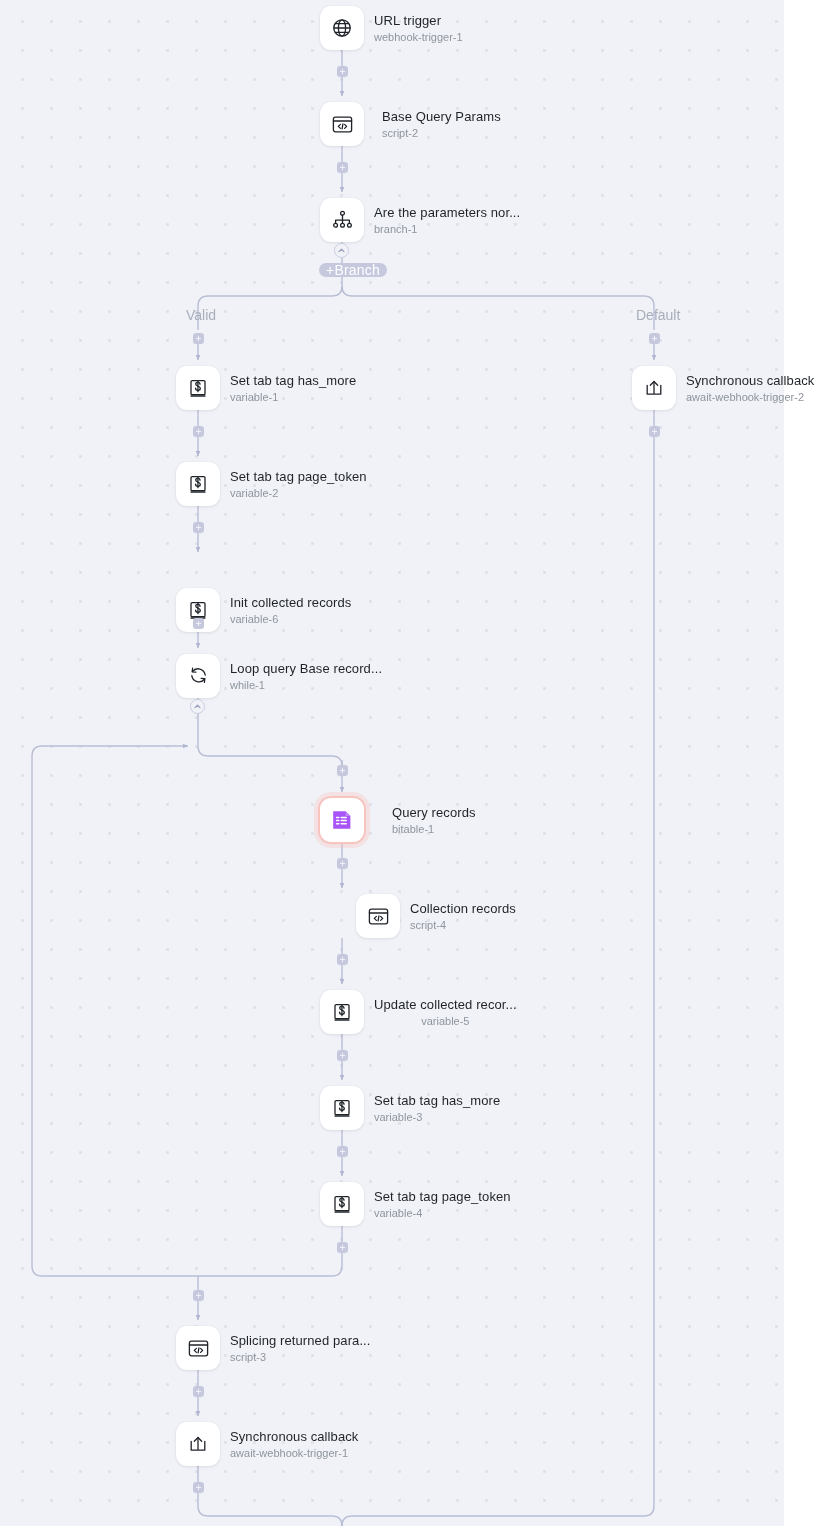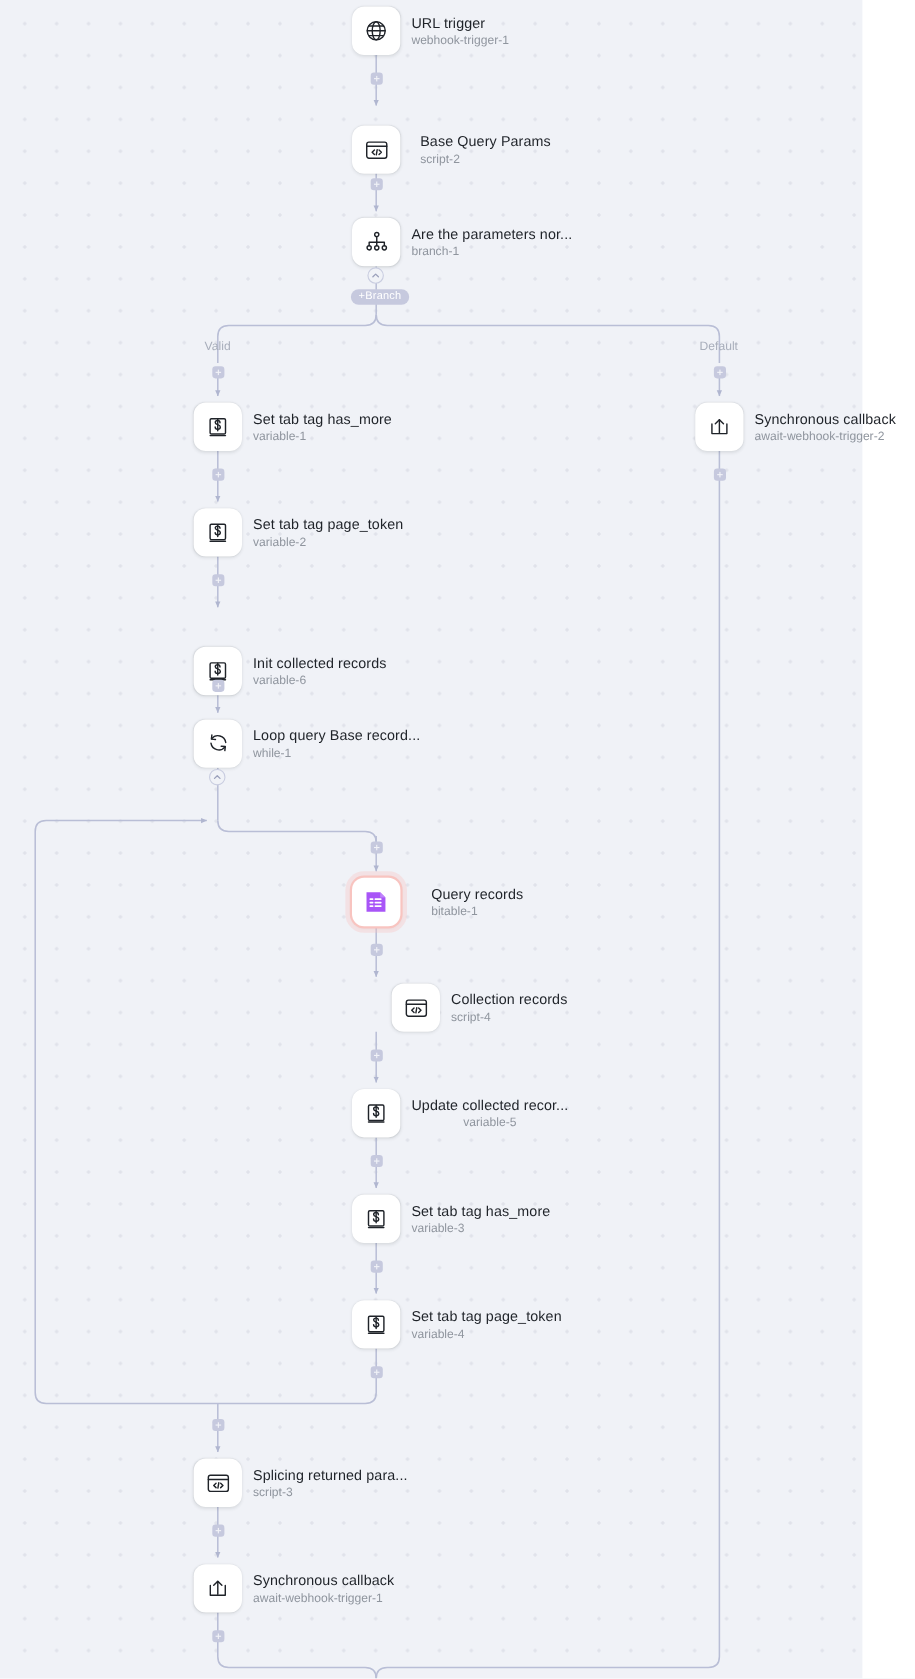--- a/index.html
+++ b/index.html
@@ -104,30 +104,30 @@
   .collapse-toggle svg { display: block; }
 
   
   .branch-pill {
     position: absolute;
     height: 14px;
     padding: 0 7px;
     border-radius: 7px;
     background: #c6c9de;
     color: #ffffff;
-    font-size: 10px;
+    font-size: 14px;
     line-height: 14px;
     letter-spacing: 0.2px;
     white-space: nowrap;
   }
 
   
   .edge-label {
     position: absolute;
-    font-size: 11px;
+    font-size: 14px;
     line-height: 12px;
     color: #a8aebb;
     white-space: nowrap;
   }
 </style>
 </head>
 <body>
 
 <div id="canvas">
 
@@ -191,21 +191,21 @@
         <ellipse cx="11" cy="11" rx="3.6" ry="8.2" stroke="#1f2329" stroke-width="1.3" fill="none" stroke-linecap="round" stroke-linejoin="round"></ellipse>
         <path d="M3 11h16M4.2 6.6h13.6M4.2 15.4h13.6" stroke="#1f2329" stroke-width="1.3" fill="none" stroke-linecap="round" stroke-linejoin="round"></path>
       </svg>
           </span>
      </div>
      <div class="node-text">
        <div class="node-title">URL trigger</div>
        <div class="node-sub">webhook-trigger-1</div>
      </div>
       </div>
-      <div class="node" style="left: 320px; top: 114px; gap: 18px;">
+      <div class="node" style="left: 320px; top: 102px; gap: 18px;">
         <div class="node-box">
        <span>
             <svg width="23" height="23" viewBox="0 0 23 23">
         <rect x="2.4" y="4.2" width="18.2" height="14.6" rx="2" stroke="#1f2329" stroke-width="1.3" fill="none" stroke-linecap="round" stroke-linejoin="round"></rect>
         <path d="M2.4 8.0h18.2" stroke="#1f2329" stroke-width="1.3" fill="none" stroke-linecap="round" stroke-linejoin="round"></path>
         <path d="M9.4 11.4 L7.3 13.4 L9.4 15.4" stroke="#1f2329" stroke-width="1.3" fill="none" stroke-linecap="round" stroke-linejoin="round"></path>
         <path d="M13.6 11.4 L15.7 13.4 L13.6 15.4" stroke="#1f2329" stroke-width="1.3" fill="none" stroke-linecap="round" stroke-linejoin="round"></path>
         <path d="M11.9 11.0 L11.1 15.8" stroke="#1f2329" stroke-width="1.3" fill="none" stroke-linecap="round" stroke-linejoin="round"></path>
       </svg>
           </span>

